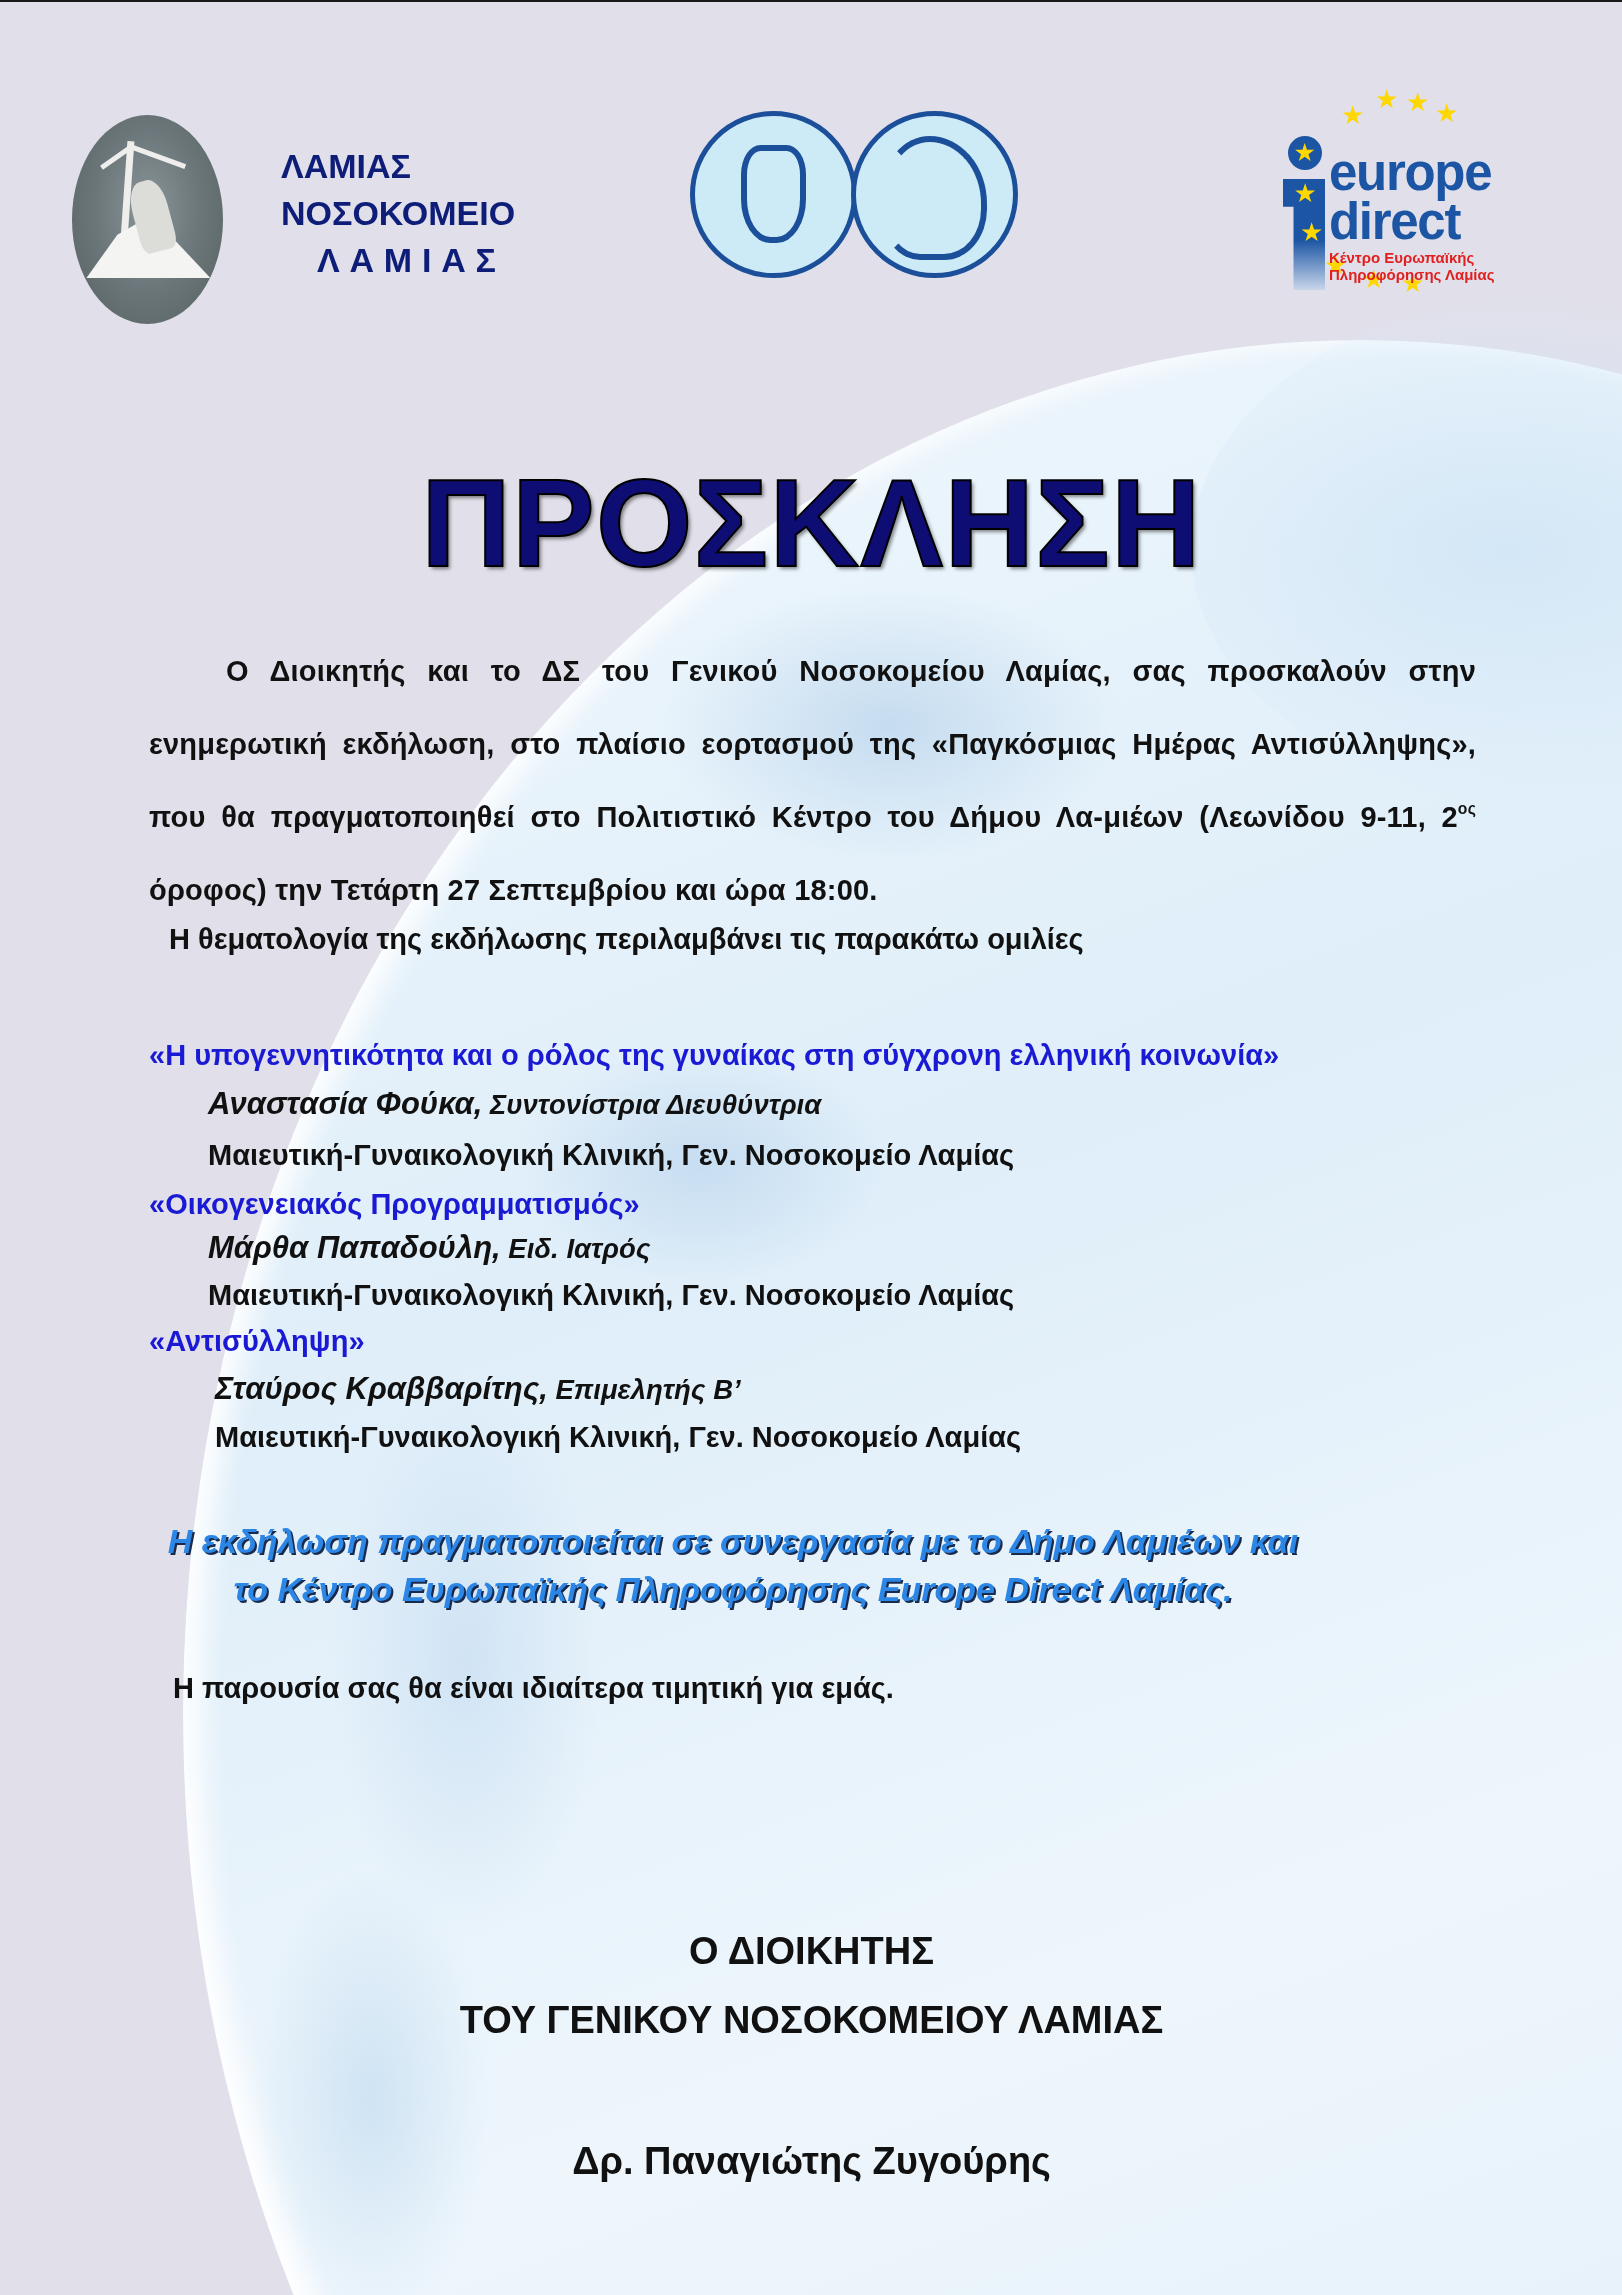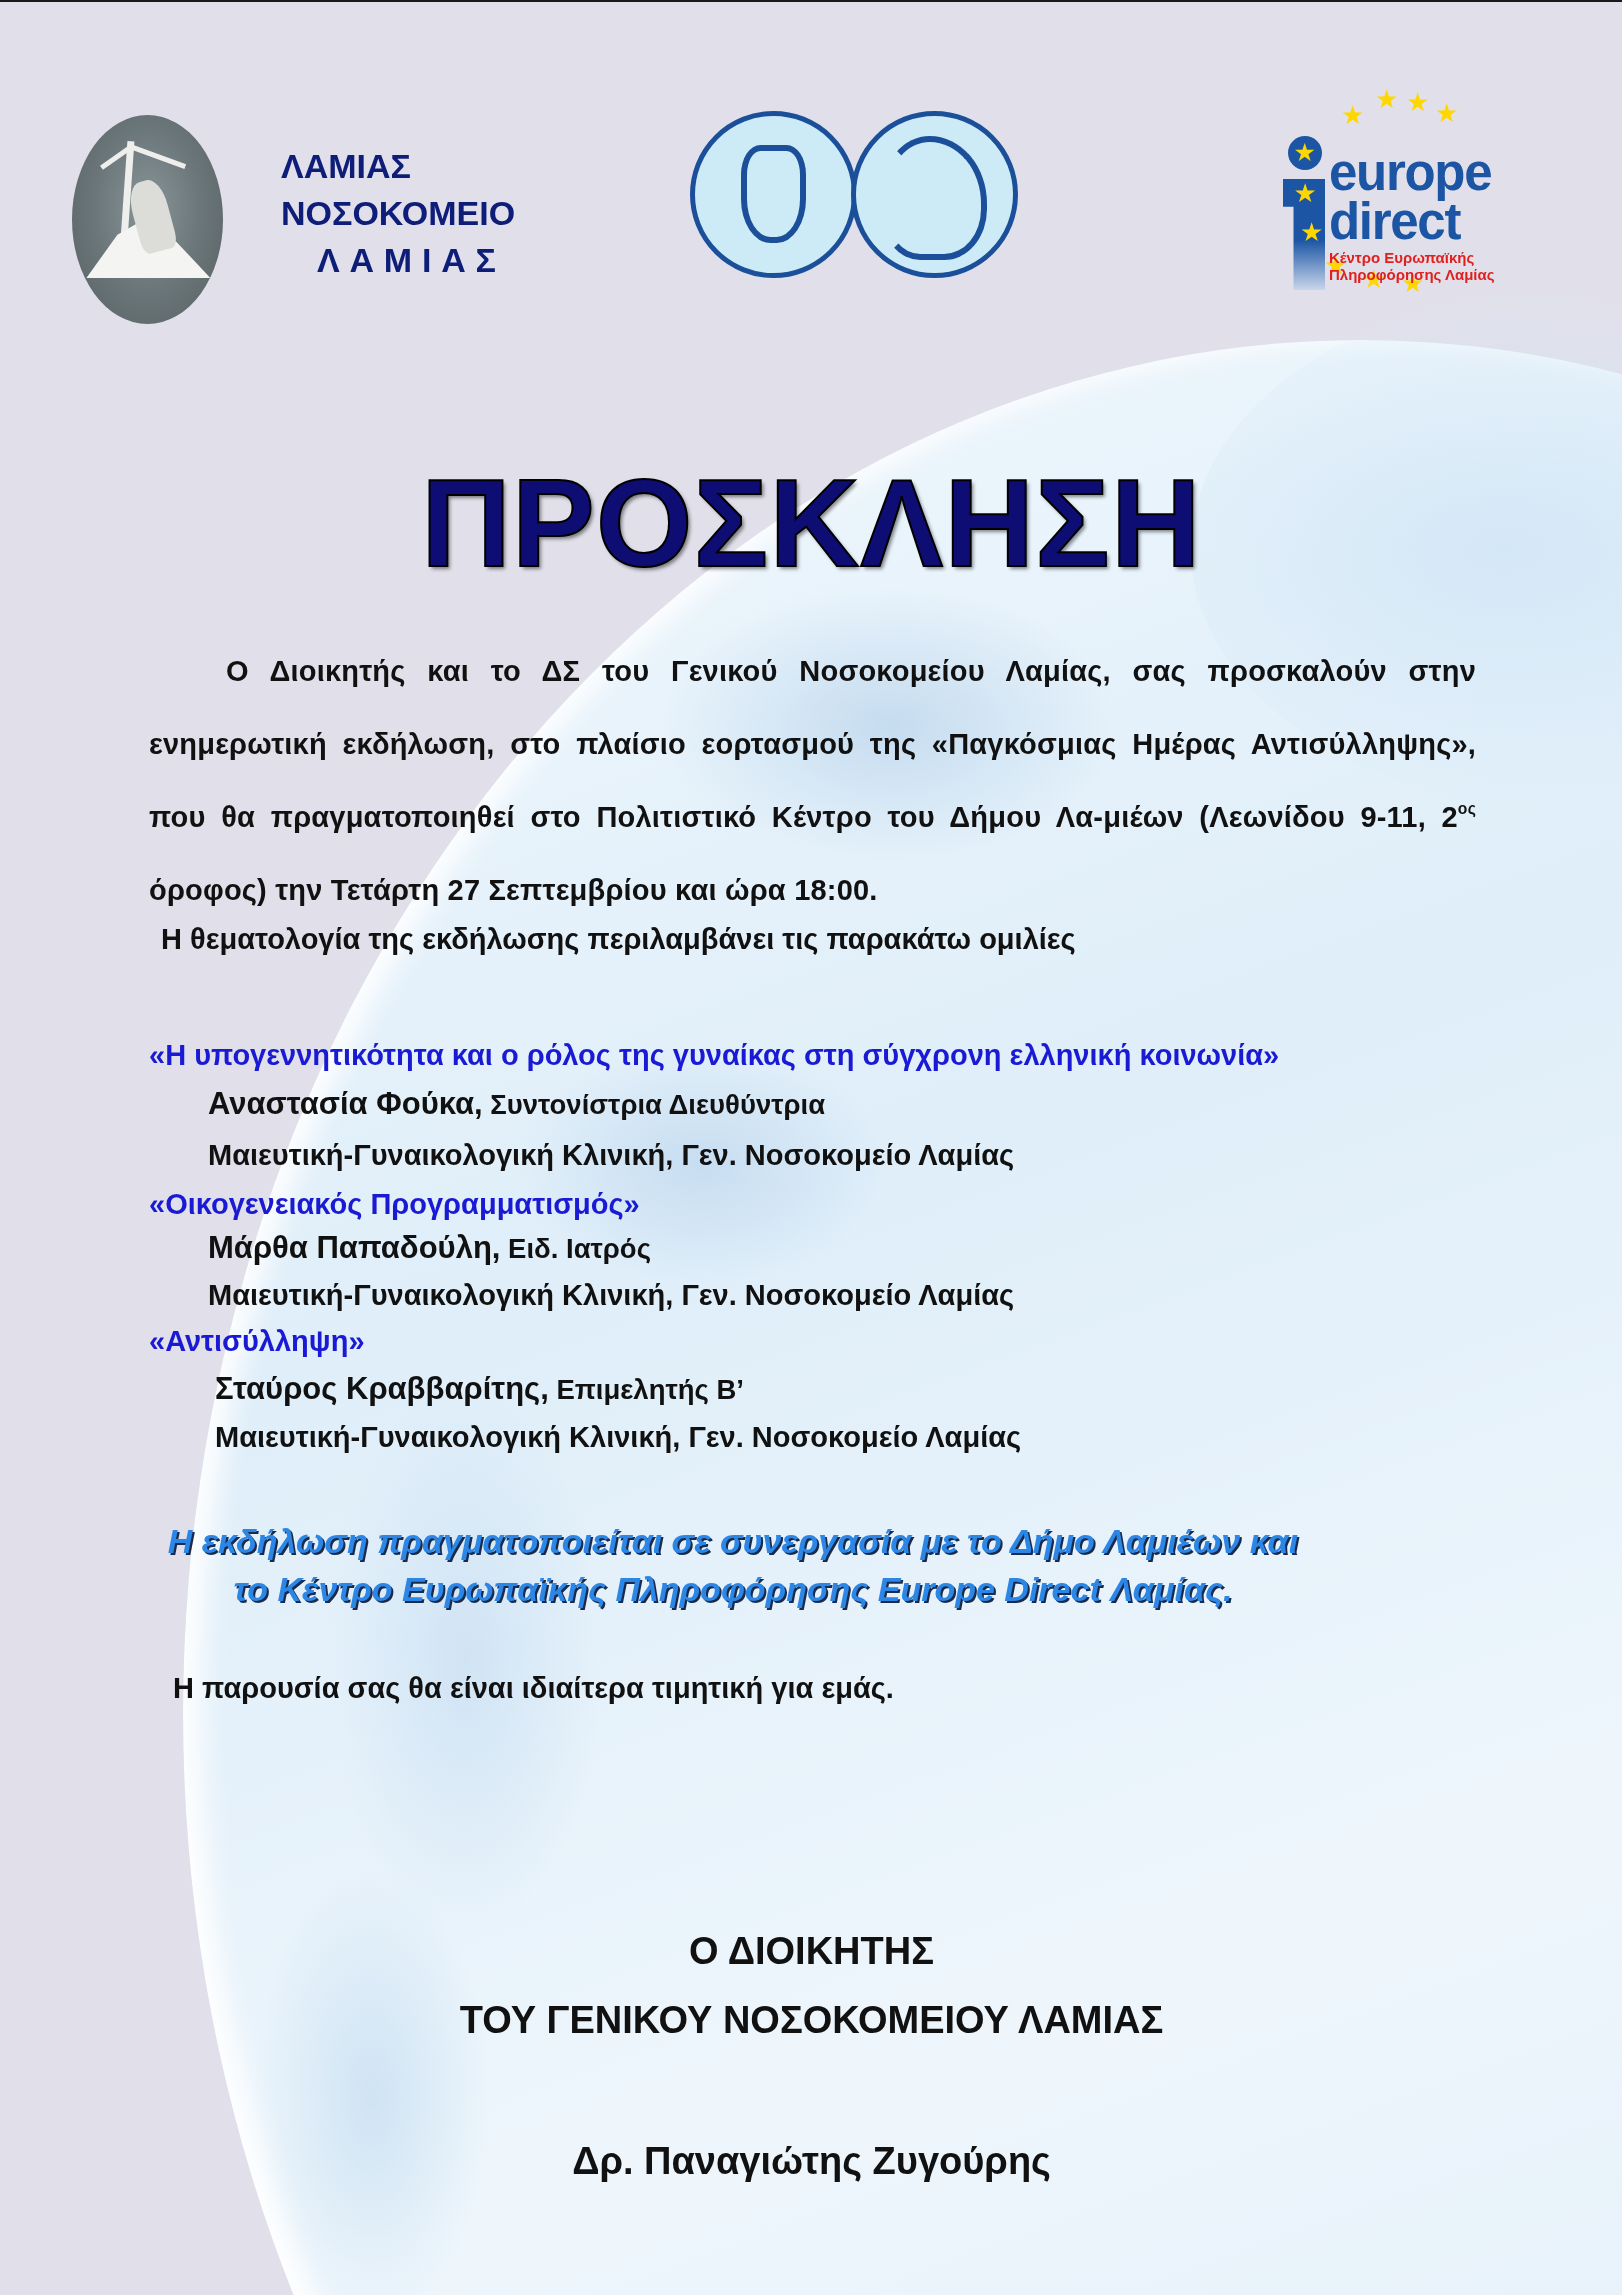--- a/index.html
+++ b/index.html
@@ -98,25 +98,25 @@
 
     
     .para {
       position: absolute; left: 149px; width: 1327px; top: 635px;
       font-size: 29px; font-weight: bold; color: #111; line-height: 73px;
       text-align: justify; letter-spacing: 0.2px;
     }
     .para .indent { display: inline-block; width: 77px; }
     .para sup { font-size: 15.7px; line-height: 0; vertical-align: 13px; }
     .intro {
-      position: absolute; left: 161px; top: 923px; font-size: 29px; font-weight: bold; color: #111;
+      position: absolute; left: 169px; top: 923px; font-size: 29px; font-weight: bold; color: #111;
     }
 
     .talk-title { position: absolute; left: 149px; font-size: 29px; font-weight: bold; color: #1a1ad4; white-space: nowrap; }
-    .speaker { position: absolute; left: 208px; font-weight: bold; color: #111; white-space: nowrap; }
+    .speaker { position: absolute; left: 208px; font-weight: bold; color: #111; white-space: nowrap; font-style: italic; }
     .speaker .name { font-size: 31px; }
     .speaker .role { font-size: 27.5px; }
     .affil { position: absolute; left: 208px; font-size: 29px; font-weight: bold; color: #111; white-space: nowrap; }
 
     .collab {
       position: absolute; left: 0; width: 1466px; text-align: center;
       font-size: 34px; font-weight: bold; font-style: italic; color: #2b86e6;
       text-shadow: 2px 2px 0 #1a2a4a;
       line-height: 48px;
     }

